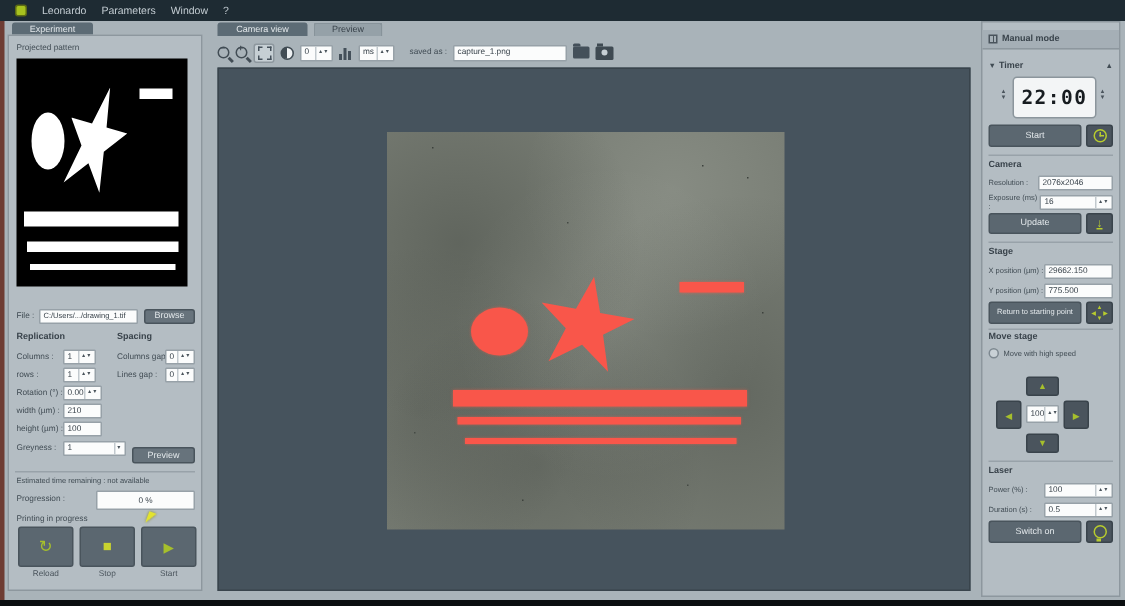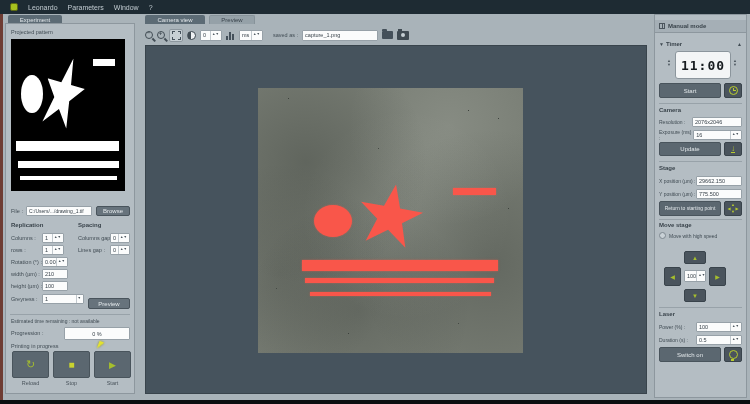--- a/index.html
+++ b/index.html
@@ -267,21 +267,21 @@
       <span class="gridico"></span>
       <span class="sect">Manual mode</span>
     </div>
 
     <div class="row" style="top:23px;">
       <span style="font-size:5px;color:#414c54;">▼</span>
       <span class="sect" style="margin-left:2px;">Timer</span>
       <span style="margin-left:auto;font-size:5px;color:#414c54;">▲</span>
     </div>
     <div class="tinyspin" style="left:12px;top:44px;">▲<br>▼</div>
-    <div class="clock">11:00</div>
+    <div class="clock">22:00</div>
     <div class="tinyspin" style="left:78px;top:44px;">▲<br>▼</div>
     <div class="row" style="top:68px;height:15px;">
       <span class="btn" style="width:62px;height:15px;">Start</span>
       <span class="icobtn" style="margin-left:auto;width:18px;height:15px;">
           <span class="clockico"></span>
         </span>
     </div>
 
     <div class="hr" style="top:88px;"></div>
 

